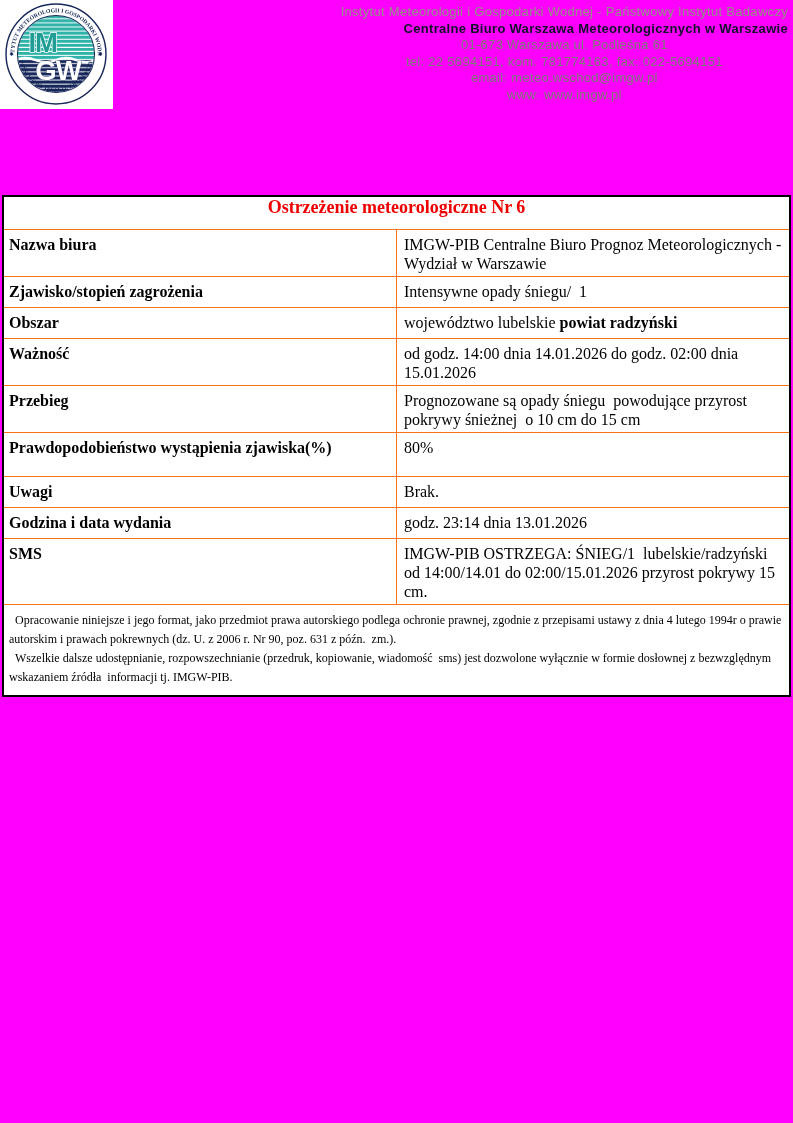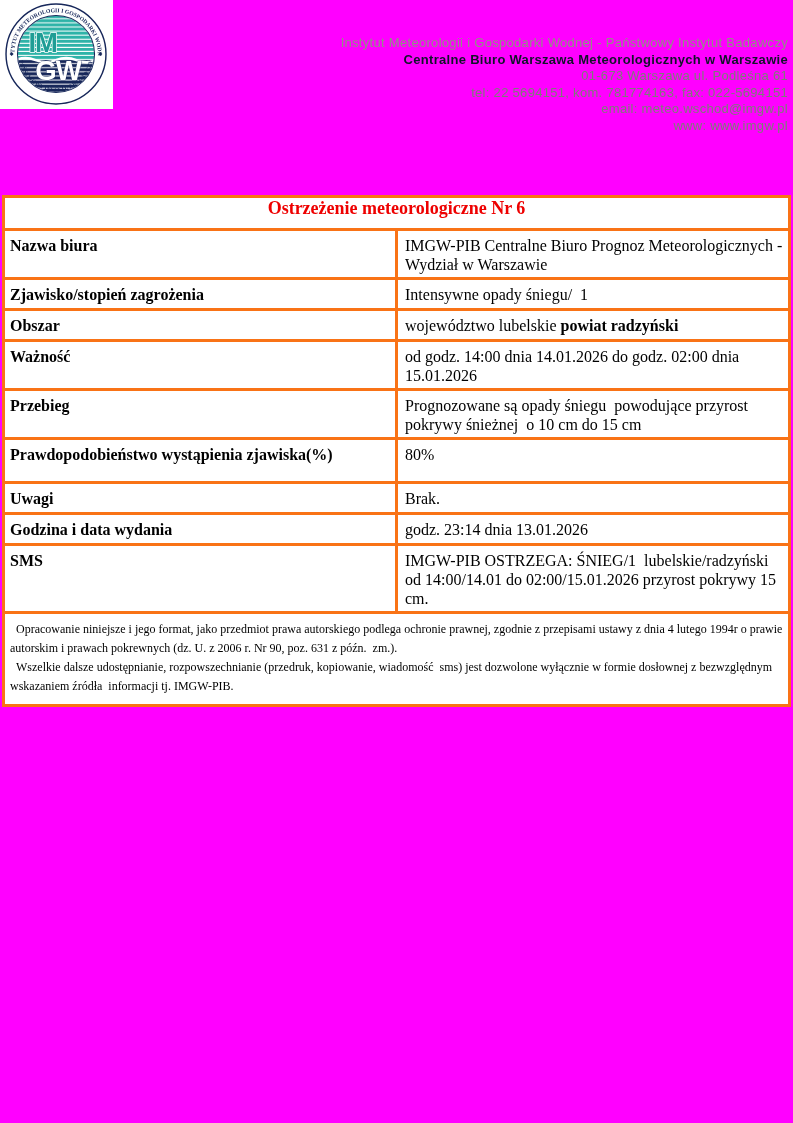--- a/index.html
+++ b/index.html
@@ -23,43 +23,42 @@
   
   .header-block {
     position: absolute;
     top: 4px; right: 5px;
     text-align: right;
     font-family: "Liberation Sans", sans-serif;
     font-size: 13px;
     line-height: 16.5px;
     letter-spacing: 0.3px;
     white-space: nowrap;
-    margin-top: 31px;
   }
   .hdr-line1 { color: #8f9183; }
   .hdr-line2 { color: #10142a; font-weight: bold; }
-  .hdr-muted { color: #7c7c78; }
+  .hdr-muted { color: #7c7c78; text-align: center; }
 
   
   .doc {
     position: absolute;
     top: 195px; left: 2px;
     width: 789px;
   }
   table.warning {
     width: 100%;
     border-collapse: collapse;
     background: #ffffff;
     border: 2px solid #000000;
     table-layout: fixed;
     font-family: "Liberation Serif", serif;
     font-size: 16px;
     color: #000000;
   }
-  table.warning td { border: 3px solid #f97316; vertical-align: top; font-family: Liberation Serif, serif; }
+  table.warning td { border: 1px solid #f97316; vertical-align: top; font-family: Liberation Serif, serif; }
   td.title-cell {
     height: 33px;
     text-align: center;
     vertical-align: middle;
     color: #ee0000;
     font-weight: bold;
     font-size: 18px;
   }
   td.lbl {
     width: 206px;

